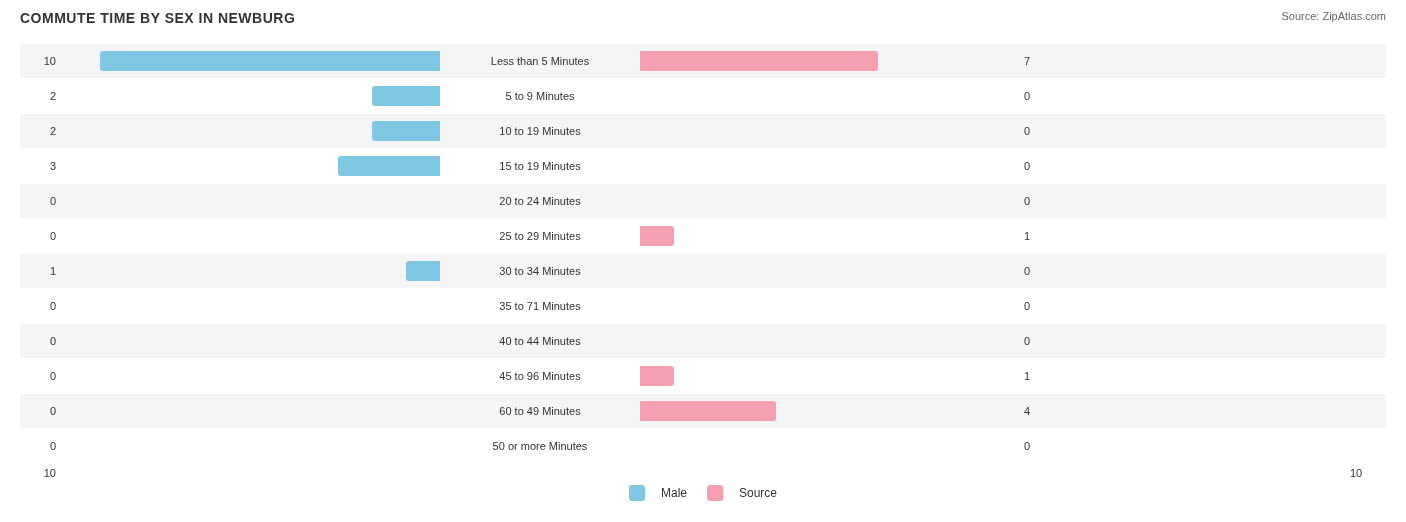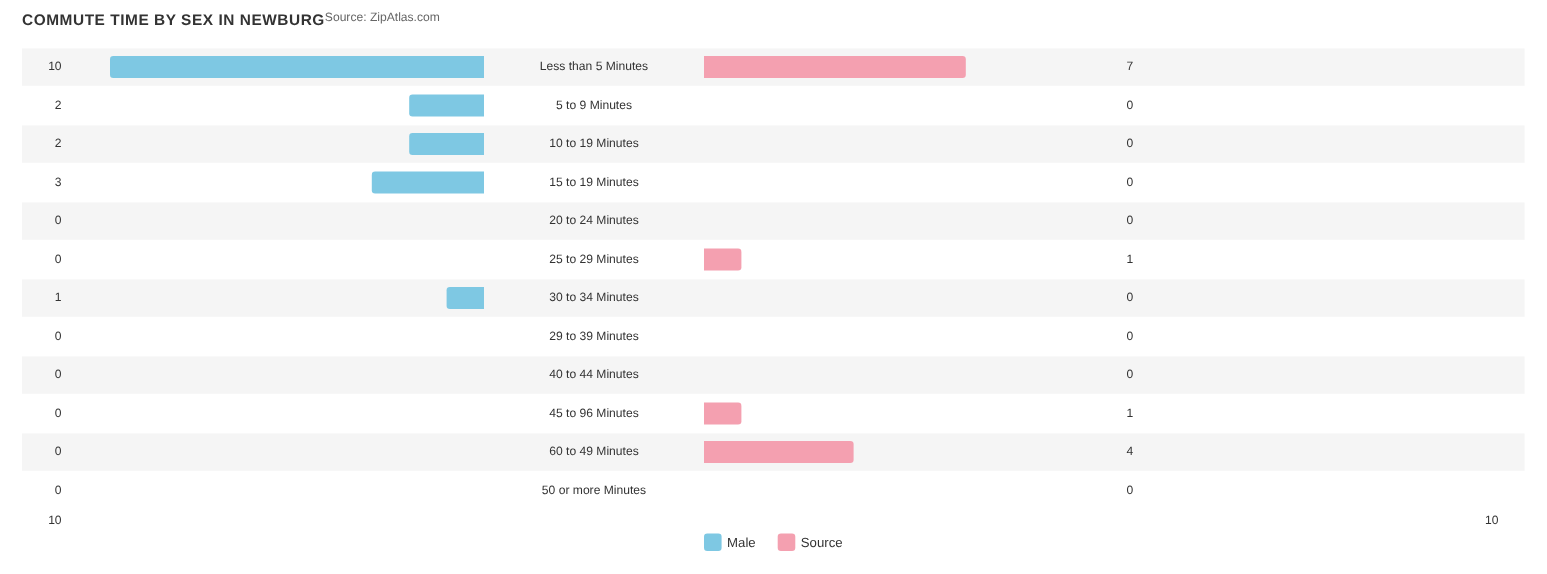--- a/index.html
+++ b/index.html
@@ -117,30 +117,31 @@
       justify-content: center;
       align-items: center;
       gap: 20px;
       margin-top: 6px;
       font-size: 12px;
       color: #333;
     }
     .legend-item {
       display: flex;
       align-items: center;
-      gap: 5px;
+      gap: 16px;
     }
     .legend-color {
       width: 16px;
       height: 16px;
       border-radius: 3px;
       display: inline-block;
     }
     .header-row {
       display: flex;
+      justify-content: space-between;
       align-items: flex-start;
     }
   </style>
 </head>
 <body>
 
 <div class="header-row">
   <div class="chart-title">COMMUTE TIME BY SEX IN NEWBURG</div>
   <div class="source">Source: ZipAtlas.com</div>
 </div>
@@ -222,21 +223,21 @@
       <div class="female-bar-container">
         <div class="female-bar" style="width:0px;"></div>
       </div>
       <div class="female-val">0</div>
     </div>
       <div class="row">
       <div class="male-val">0</div>
       <div class="male-bar-container">
         <div class="male-bar" style="width:0px;"></div>
       </div>
-      <div class="label-box">29 to 39 Minutes</div>
+      <div class="label-box">35 to 71 Minutes</div>
       <div class="female-bar-container">
         <div class="female-bar" style="width:0px;"></div>
       </div>
       <div class="female-val">0</div>
     </div>
       <div class="row">
       <div class="male-val">0</div>
       <div class="male-bar-container">
         <div class="male-bar" style="width:0px;"></div>
       </div>

